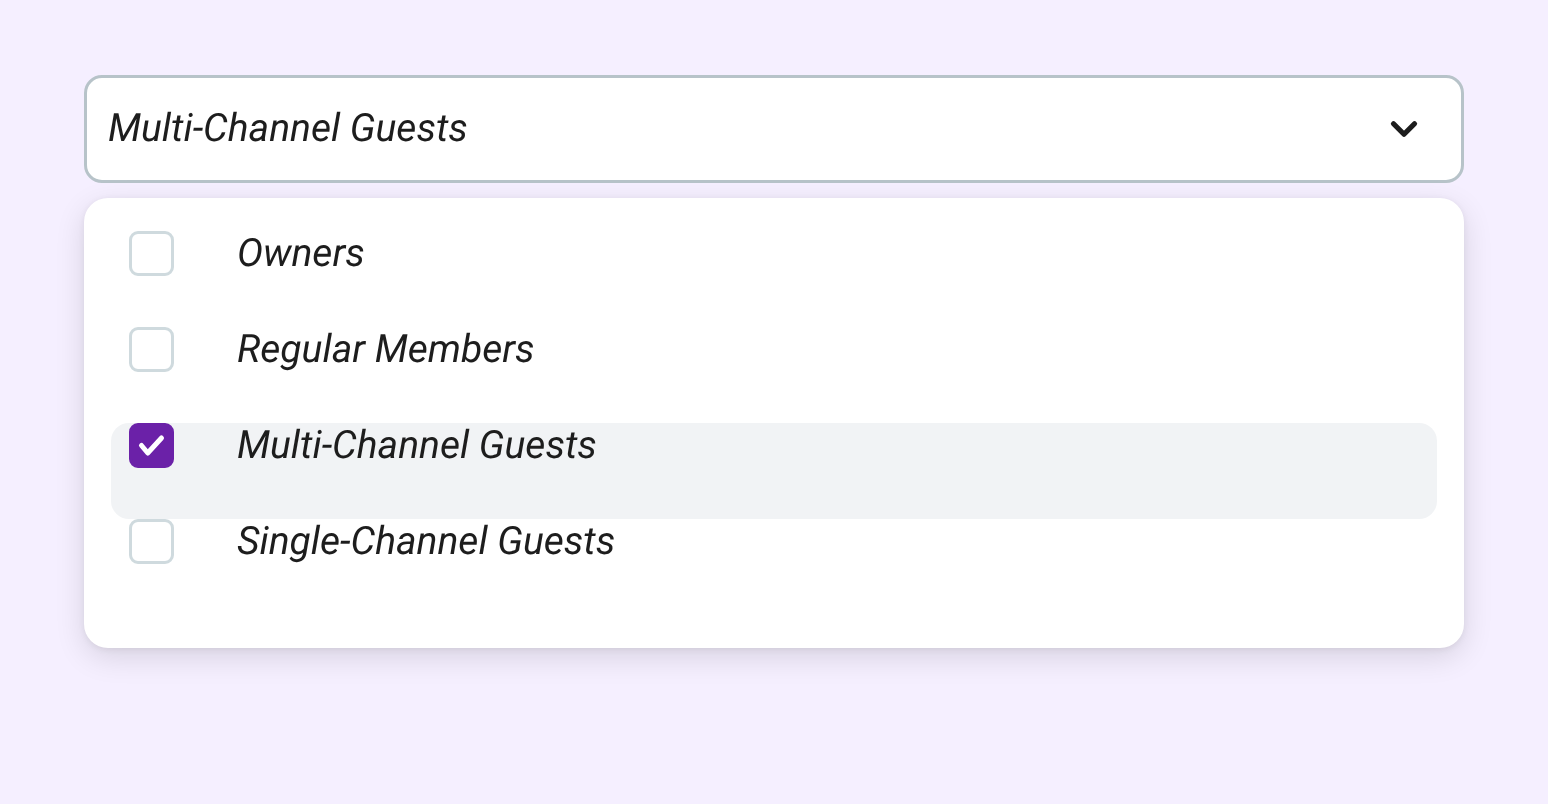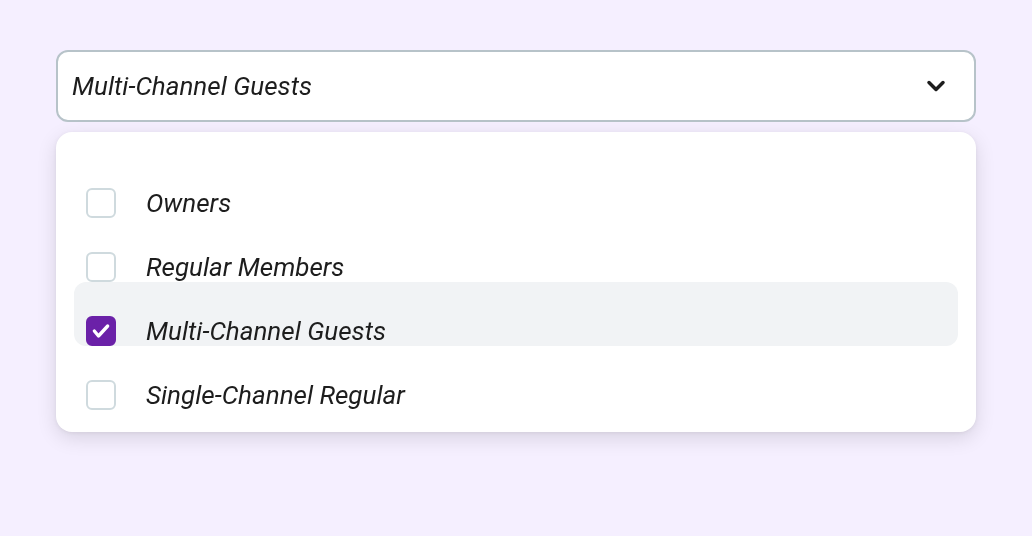--- a/index.html
+++ b/index.html
@@ -43,26 +43,26 @@
       top: 82px;
       left: 0;
       width: 920px;
       background: #ffffff;
       border-radius: 16px;
       box-shadow: 0 6px 20px rgba(0,0,0,0.12), 0 1px 4px rgba(0,0,0,0.06);
       padding: 22px 18px;
     }
     .option {
       display: flex;
-      align-items: flex-end;
+      align-items: flex-start;
       height: 64px;
       border-radius: 12px;
       padding: 0 12px;
       cursor: pointer;
-      gap: 30px;
+      gap: 42px;
     }
     .option.selected {
       background: #f1f3f5;
     }
     .checkbox {
       width: 30px;
       height: 30px;
       border: 2px solid #cfdade;
       border-radius: 6px;
       background: #ffffff;
@@ -123,17 +123,17 @@
             <polyline points="4 12 9 18 20 6"></polyline>
           </svg>
       </div>
       <span class="option-label">Multi-Channel Guests</span>
     </div>
 
     <div class="option">
       <div class="checkbox">
         
       </div>
-      <span class="option-label">Single-Channel Regular</span>
+      <span class="option-label">Single-Channel Guests</span>
     </div>
 
   </div>
 </div>
 
 </body></html>

